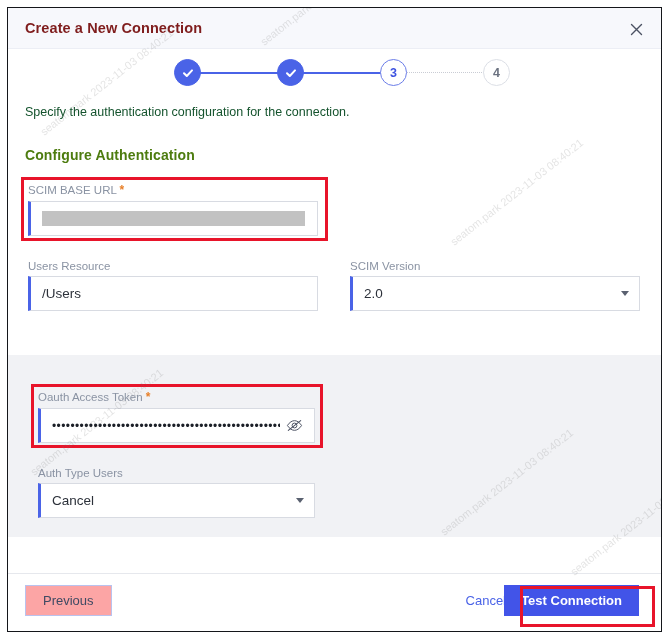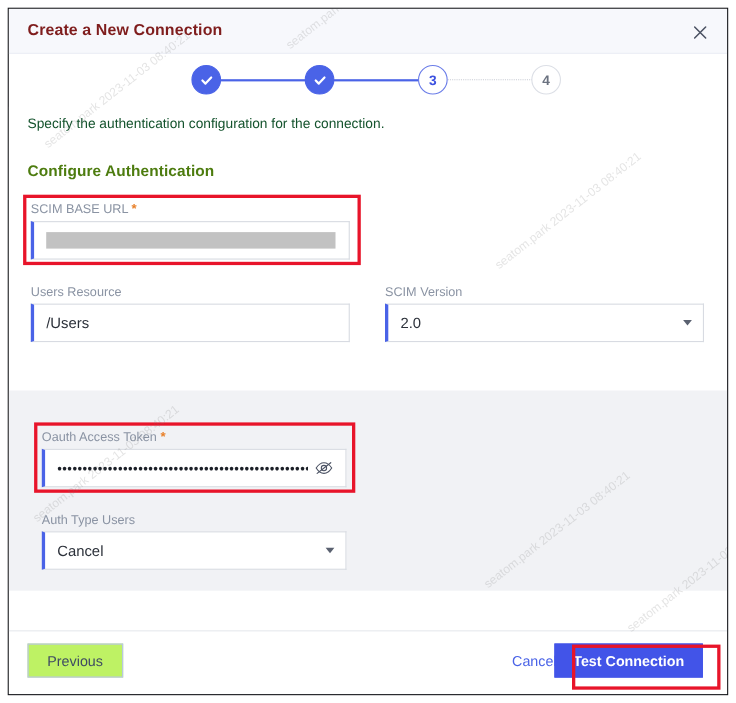--- a/index.html
+++ b/index.html
@@ -247,21 +247,21 @@
     border-top: 1px solid #e6e8ed;
   }
   .btn-previous {
     position: absolute;
     left: 17px;
     top: 11px;
     height: 31px;
     padding: 0 17px;
     display: flex;
     align-items: center;
-    background: #bef264;
+    background: #fca5a5;
     border: 1px solid #b9c2ee;
     font-size: 13px;
     color: #3f4a63;
     cursor: pointer;
     box-sizing: border-box;
   }
   .btn-cancel {
     position: absolute;
     right: 155px;
     top: 11px;

